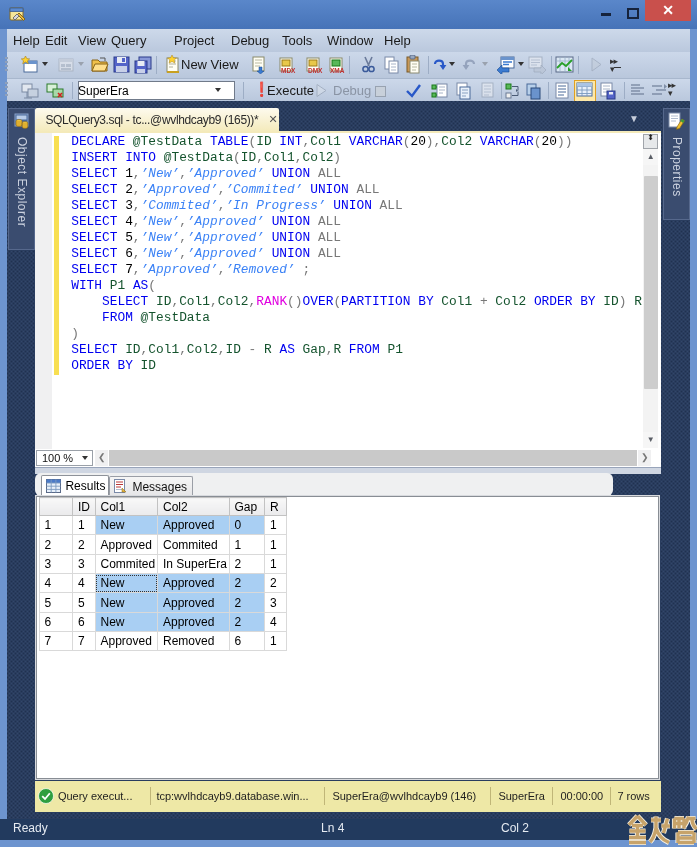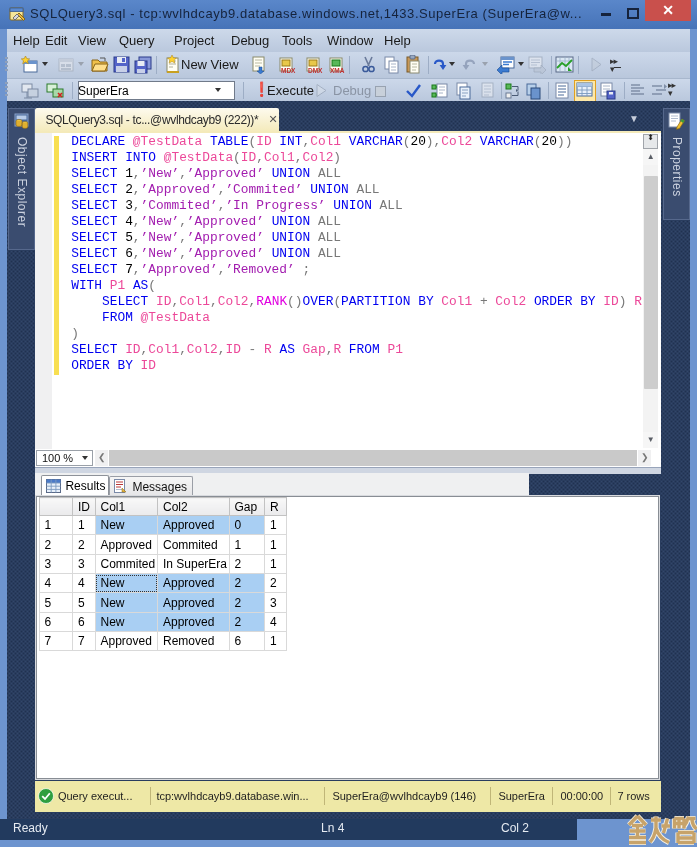--- a/index.html
+++ b/index.html
@@ -25,63 +25,62 @@
   .vtext{writing-mode:vertical-rl;letter-spacing:0.5px;}
   
   #tab-active{left:28.4px;top:7px;width:243.6px;height:23.6px;background:linear-gradient(#fdfaee,#f4eaba);color:#2a2a2a;font-size:12px;letter-spacing:-0.35px;border-radius:2px 2px 0 0;}
   #tab-inactive{left:274px;top:7.5px;width:249px;height:23px;background:#3c4f71;color:#d9dee7;font-size:12px;}
   
   #edit-topline{left:28.4px;top:29.6px;width:625.6px;height:2.7px;background:#f4eaba;}
   #editor{left:28.4px;top:32.3px;width:625.6px;height:315.7px;background:#fff;}
   #selmargin{left:0;top:0;width:16.5px;height:315.7px;background:#f0f0f1;}
   #yellowbar{left:18.8px;top:2.7px;width:5.2px;height:239px;background:#f8df52;}
   #code{left:35.8px;top:0.5px;font-family:"Liberation Mono",monospace;font-size:12.85px;line-height:16.05px;margin:0;color:#000;}
-  .k{color:#0000f0;} .t{color:#ec4899;} .s{color:#a21caf;} .m{color:#e000e0;} .g{color:#787878;}
+  .k{color:#0000f0;} .t{color:#14532d;} .s{color:#3b82f6;font-style:italic;} .m{color:#e000e0;} .g{color:#787878;}
   
   #vsb{left:607.8px;top:1px;width:15px;height:314px;background:#f3f3f3;}
   
   #zoomrow{left:28.4px;top:348px;width:625.6px;height:18px;background:#fff;}
   
   #splitter{left:28.4px;top:366px;width:625.6px;height:6px;background:#cfd6e2;border-top:1px solid #98a4ba;}
   
-  #restabs{left:28.4px;top:372px;width:494px;height:22.5px;background:#eff0f1;}
+  #restabs{left:28.4px;top:372px;width:578px;height:22.5px;background:#eff0f1;border-radius:6px;}
   
   #respanel{left:29px;top:394.5px;width:620.5px;height:281px;background:#fff;border:1px solid #888d94;outline:1px solid #d8dade;}
   
   #ystrip{left:28.4px;top:680px;width:625.6px;height:30.5px;background:#eee8a6;font-size:11px;color:#1e1e1e;}
   .ysep{top:6px;width:1px;height:18px;background:#c0b678;}
   .ytxt{top:9px;white-space:nowrap;}
   
   table#grid{border-collapse:collapse;font-size:12px;color:#000;table-layout:fixed;}
   #grid td,#grid th{border:1px solid #d9d9d9;padding:0 0 0 5px;text-align:left;font-weight:normal;height:18.3px;white-space:nowrap;overflow:hidden;}
   #grid th{background:linear-gradient(#f8f8f8,#eaeaec);border-color:#c2c2c2;height:17.2px;}
   .hl{background:#a9cff3;}
   
-  #statusbar{left:0;top:819px;width:577px;height:21px;background:#223a5e;color:#e6ebf2;font-size:12px;}
+  #statusbar{left:0;top:819px;width:697px;height:21px;background:#223a5e;color:#e6ebf2;font-size:12px;}
   #bottomstrip{left:0;top:840px;width:697px;height:7px;background:#6d94cf;}
 </style>
 </head>
 <body>
 <div id="titlebar" class="abs">
   <svg class="abs" style="left:9px;top:5px" width="18" height="18" viewBox="0 0 18 18">
     <rect x="1" y="3" width="13" height="12" rx="1" fill="#f5e69a" stroke="#8a6d1f" stroke-width="1"></rect>
     <rect x="1" y="3" width="13" height="3.5" fill="#5b8ad0" stroke="#3a5a8a" stroke-width="0.8"></rect>
     <path d="M10 8 L16 14 L14.5 15.5 L8.5 9.5 Z" fill="#e8b93c" stroke="#7a5c14" stroke-width="0.9"></path>
     <path d="M4 13 L8 9 L10 11 L6 15 Z" fill="#d8d8dc" stroke="#666" stroke-width="0.9"></path>
   </svg>
-  <div id="titletext" class="abs">SQLQuery3.sql - tcp:wvlhdcayb9.database.windows.net,1433.SuperEra (SuperEra@w...</div>
   <div class="abs" style="left:601px;top:13px;width:10px;height:3px;background:#16233c"></div>
   <div class="abs" style="left:627px;top:8px;width:8px;height:7px;border:2px solid #16233c"></div>
   <div id="btn-close" class="abs">✕</div>
 </div>
 <div id="menubar" class="abs">
   <span style="left:6px">Help</span>
     <span style="left:38px">Edit</span>
     <span style="left:71px">View</span>
-    <span style="left:112px">Query</span>
+    <span style="left:104px">Query</span>
     <span style="left:167px">Project</span>
     <span style="left:224px">Debug</span>
     <span style="left:275px">Tools</span>
     <span style="left:320px">Window</span>
     <span style="left:377px">Help</span>
 </div>
 <div id="tb1" class="abs tbar">
   <div class="abs grip" style="left:-2px;top:5px;height:16px"></div>
   <svg class="abs" style="left:14px;top:4px" width="18" height="18" viewBox="0 0 18 18">
       <rect x="3" y="5" width="13" height="11" fill="#fff" stroke="#4a6a9a"></rect>
@@ -296,21 +295,21 @@
     <svg class="abs" style="left:4px;top:3px" width="17" height="18" viewBox="0 0 17 18">
         <rect x="1" y="1" width="11" height="14" fill="#fff" stroke="#7a8aa8"></rect>
         <path d="M3 4h7M3 6.5h7M3 9h5" stroke="#a8b4c8" stroke-width="0.9"></path>
         <path d="M9 15 L14 7 L16.5 8.8 L11.5 16.5 L8.5 17.3z" fill="#f0c030" stroke="#8a6516" stroke-width="0.7"></path>
         <path d="M14 7 L16.5 8.8 L15 11 L12.5 9z" fill="#3a9a3a"></path>
       </svg>
     <div class="abs vtext" style="left:5.5px;top:28px">Properties</div>
   </div>
 
   <div id="tab-active" class="abs">
-    <span class="abs" style="left:10px;top:5px">SQLQuery3.sql - tc...@wvlhdcayb9 (222))*</span>
+    <span class="abs" style="left:10px;top:5px">SQLQuery3.sql - tc...@wvlhdcayb9 (165))*</span>
     <span class="abs" style="left:233px;top:5px;color:#555;font-size:11px">✕</span>
   </div>
   <div class="abs" style="left:622px;top:12px;color:#c8cedb;font-size:10px">▼</div>
   <div id="edit-topline" class="abs"></div>
 
   <div id="editor" class="abs">
     <div id="selmargin" class="abs"></div>
     <div id="yellowbar" class="abs"></div>
     <pre id="code" class="abs"><span class="k">DECLARE</span> <span class="t">@TestData</span> <span class="k">TABLE</span><span class="g">(</span><span class="t">ID</span> <span class="k">INT</span><span class="g">,</span><span class="t">Col1</span> <span class="k">VARCHAR</span><span class="g">(</span>20<span class="g">),</span><span class="t">Col2</span> <span class="k">VARCHAR</span><span class="g">(</span>20<span class="g">))</span>
 <span class="k">INSERT</span> <span class="k">INTO</span> <span class="t">@TestData</span><span class="g">(</span><span class="t">ID</span><span class="g">,</span><span class="t">Col1</span><span class="g">,</span><span class="t">Col2</span><span class="g">)</span>

